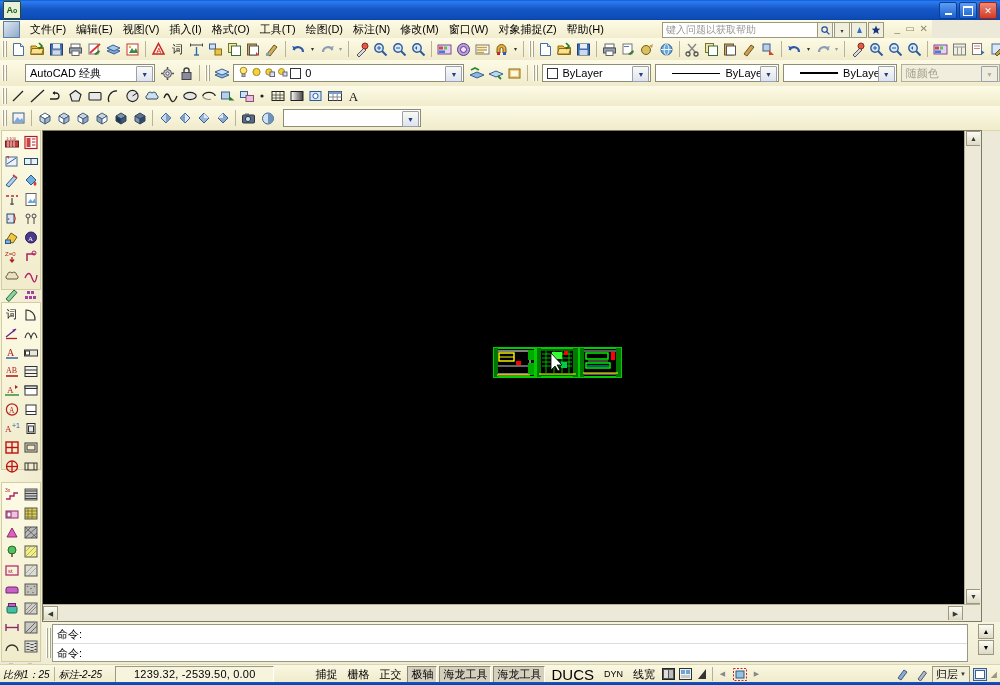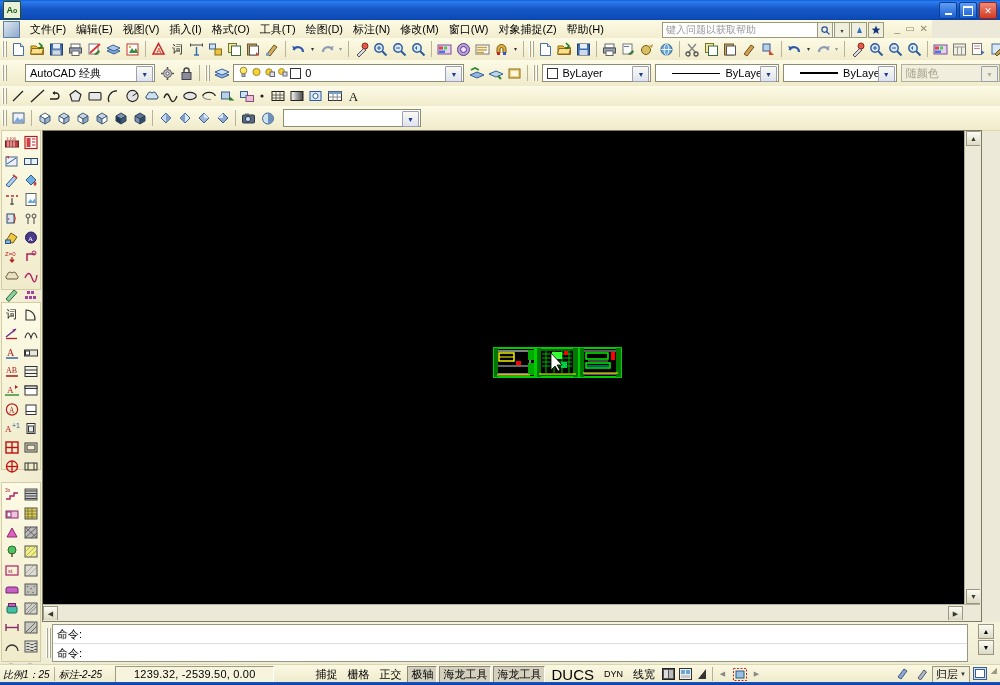--- a/index.html
+++ b/index.html
@@ -174,21 +174,21 @@
   }
   .st-toggle.on{
     background:#d4d0bd;border:1px solid;border-color:#8c8874 #fff #fff #8c8874;
   }
   .st-coord{
     height:15px;line-height:15px;padding:0 18px;font-size:11px;color:#000;
     background:#f7f4de;border:1px solid;border-color:#9d9a84 #fff #fff #9d9a84;
     margin-left:10px;font-family:Liberation Sans, sans-serif;letter-spacing:.2px;
   }
   .st-icon{width:15px;height:15px;margin:0 1px;display:flex;align-items:center;justify-content:center;font-size:9px;}
-  .st-right{position:absolute;right:3px;display:flex;align-items:flex-start;gap:2px;}
+  .st-right{position:absolute;right:3px;display:flex;align-items:center;gap:2px;}
   .st-layerbtn{
     height:15px;line-height:15px;padding:0 3px;font-size:11px;
     border:1px solid #9a9680;background:#f2efd8;display:flex;align-items:center;gap:2px;
     font-family:"Liberation Sans",sans-serif;
   }
   .bottomline{position:absolute;left:0;top:682px;width:1000px;height:3px;
     background:linear-gradient(180deg,#1558c8,#0d3f9e);}
 
   .nowrap{white-space:nowrap;}
 </style>

